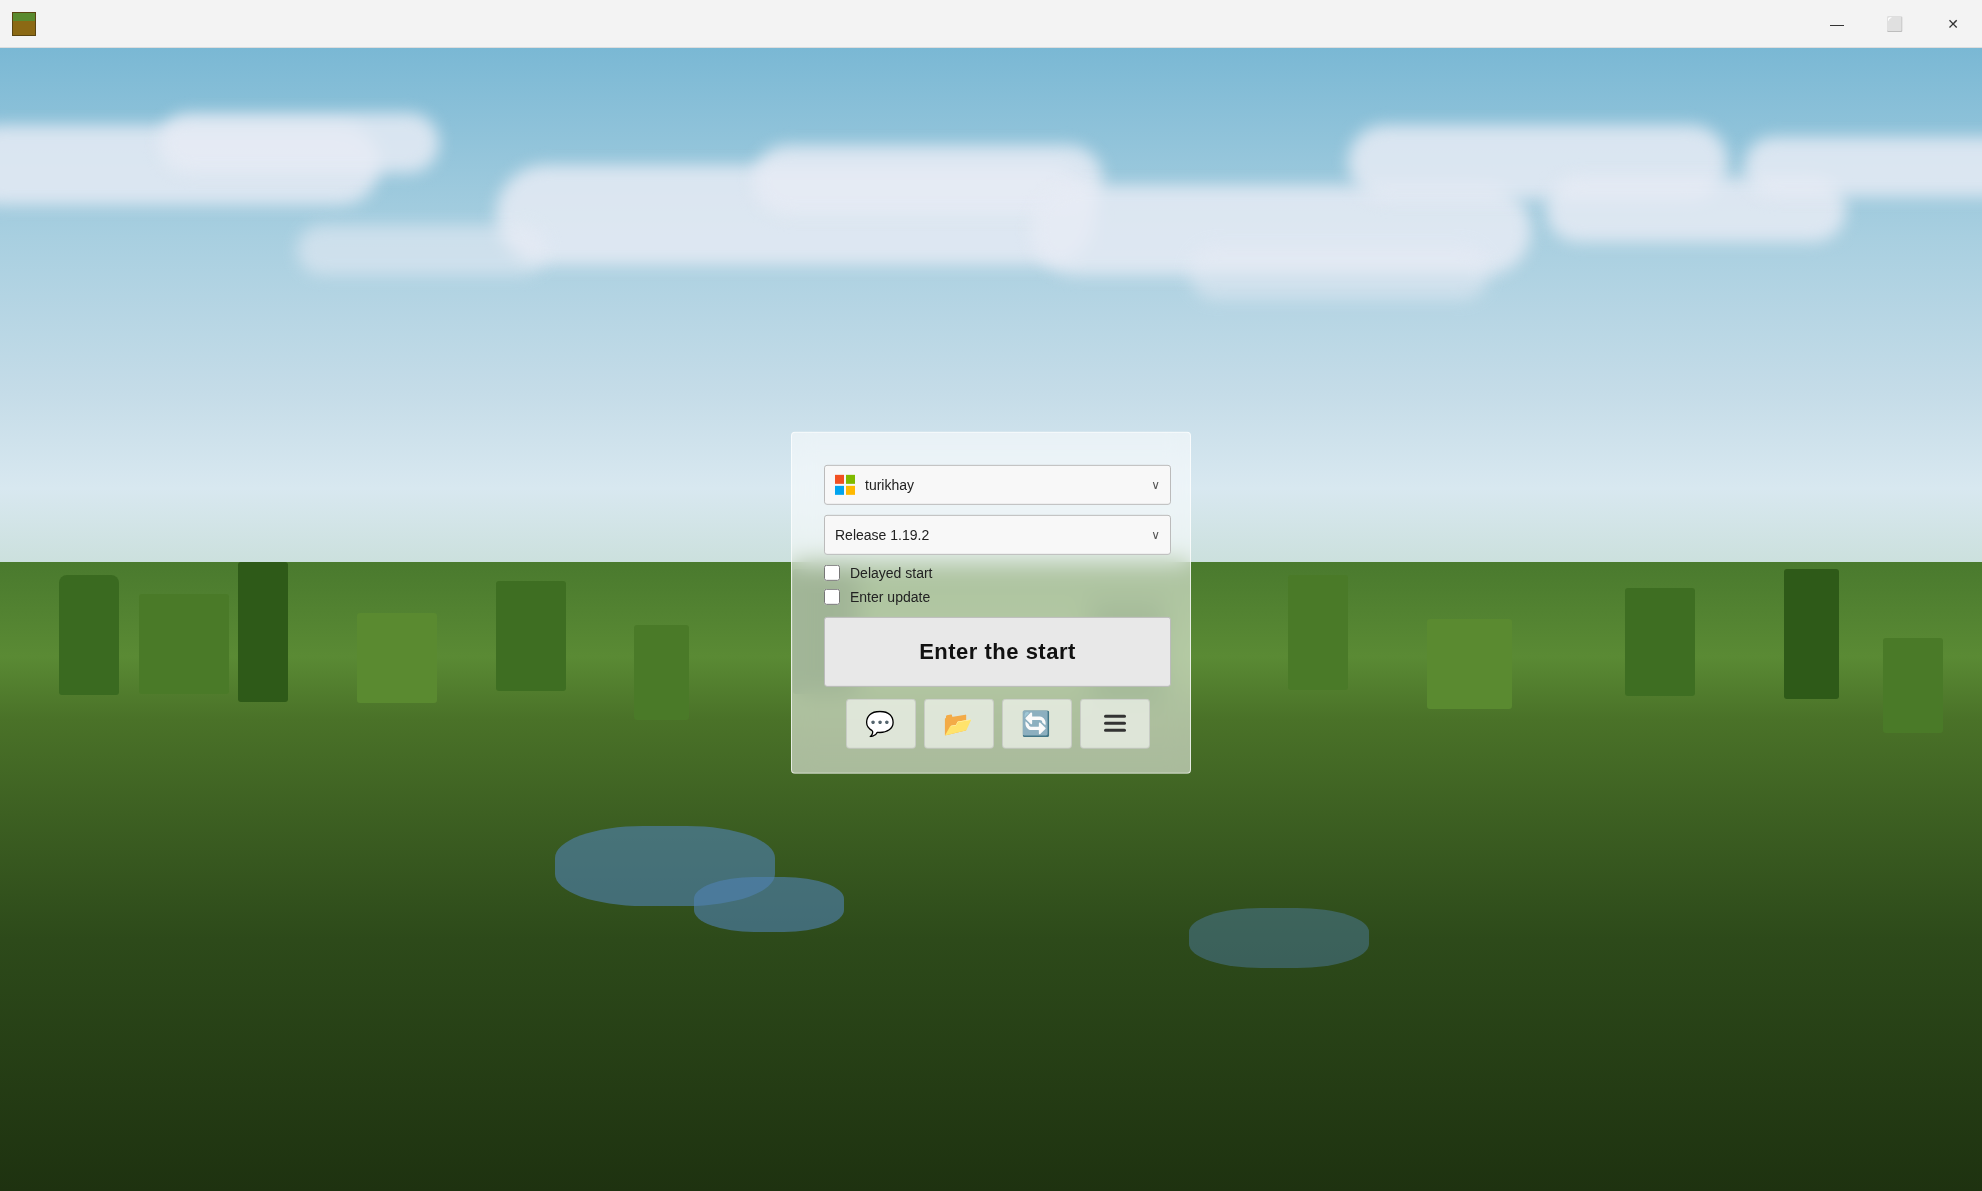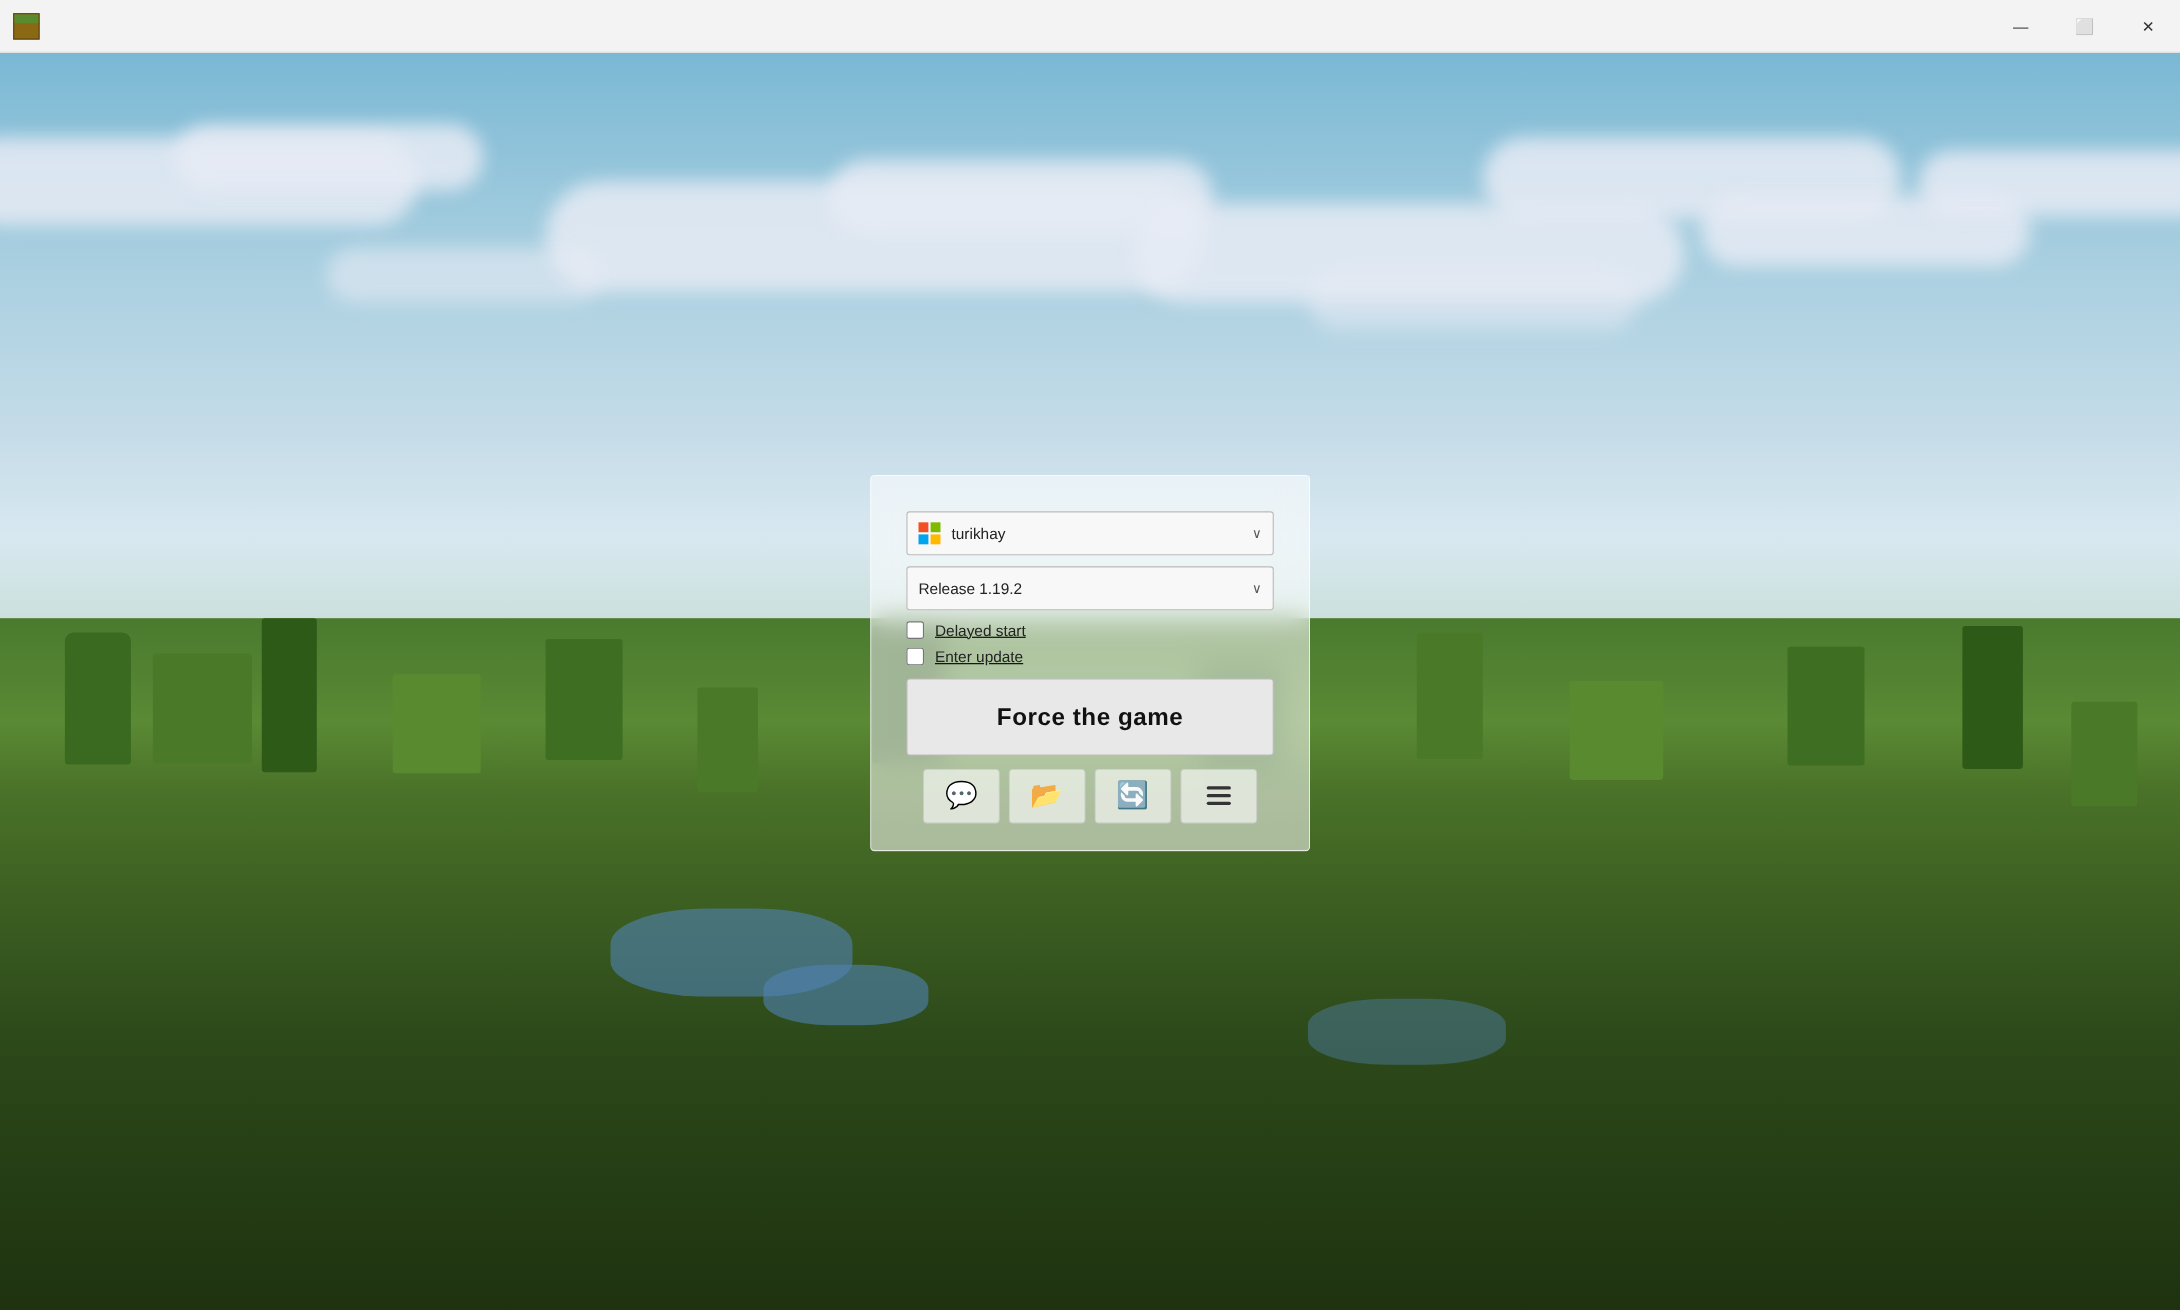--- a/index.html
+++ b/index.html
@@ -142,21 +142,21 @@
     #dialog {
       position: absolute;
       top: 50%;
       left: 50%;
       transform: translate(-50%, -48%);
       width: 400px;
       background: rgba(255, 255, 255, 0.55);
       backdrop-filter: blur(12px);
       border: 1px solid rgba(255,255,255,0.7);
       border-radius: 4px;
-      padding: 32px 32px 24px 32px;
+      padding: 32px 19px 24px 32px;
       z-index: 50;
     }
 
     
     .dropdown {
       width: 100%;
       height: 40px;
       background: #f8f8f8;
       border: 1px solid #bbb;
       border-radius: 3px;
@@ -192,21 +192,20 @@
     .dropdown-arrow {
       font-size: 12px;
       color: #555;
     }
 
     
     .checkbox-row {
       display: flex;
       align-items: flex-end;
       margin-bottom: 8px;
-      text-decoration: underline;
     }
 
     .checkbox-row input[type="checkbox"] {
       width: 16px;
       height: 16px;
       margin-right: 10px;
       cursor: pointer;
       accent-color: #0078d4;
     }
 
@@ -366,21 +365,21 @@
       <input type="checkbox" id="delayed-start" style="">
       <label class="checkbox-label" for="delayed-start">Delayed start</label>
     </div>
     <div class="checkbox-row">
       <input type="checkbox" id="force-update" style="">
       <label class="checkbox-label" for="force-update">Enter update</label>
     </div>
   </div>
 
   
-  <button id="enter-btn">Force the game</button>
+  <button id="enter-btn">Enter the start</button>
 
   
   <div id="icon-bar">
     <button class="icon-btn">
       <span class="chat-bubble">💬</span>
     </button>
     <button class="icon-btn">
       <span class="folder-icon">📂</span>
     </button>
     <button class="icon-btn">

